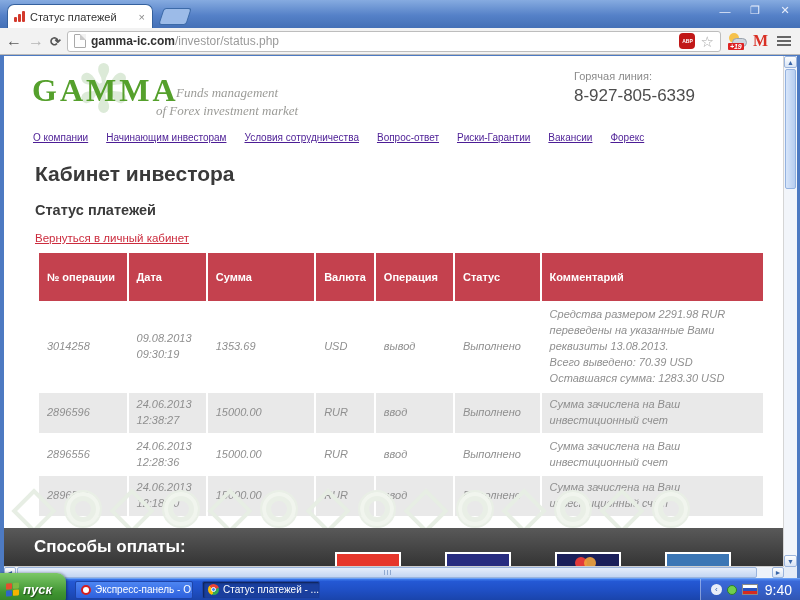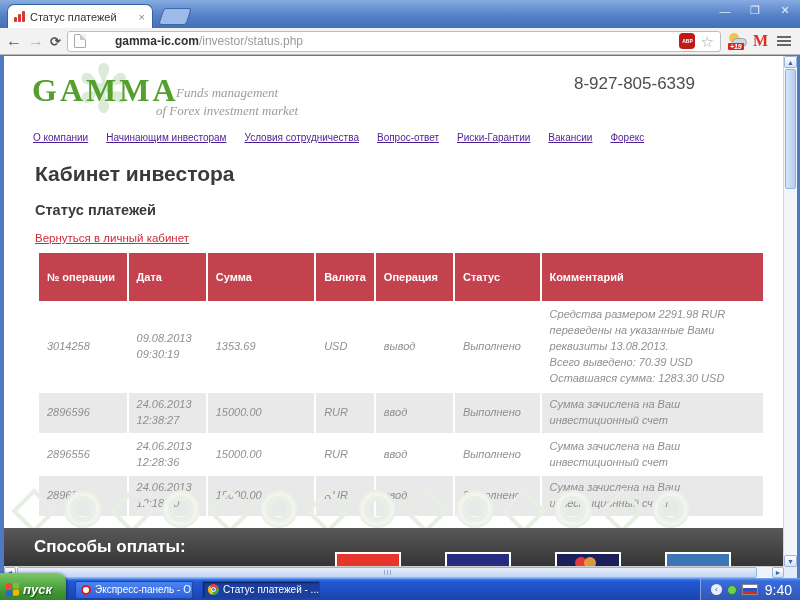--- a/index.html
+++ b/index.html
@@ -25,21 +25,21 @@
   .toolbar{position:absolute;top:28px;left:0;right:0;height:27px;background:#f2f2f2;
     border-bottom:1px solid #b9b9b9;display:flex;align-items:center;padding:0 6px;gap:6px;box-sizing:border-box;}
   .navbtn{font-size:16px;color:#5a5a5a;font-weight:bold;line-height:1;}
   .navbtn.disabled{color:#b5b5b5;}
   .reload{font-size:13px;color:#555;font-weight:bold;}
   .omnibox{flex:1;height:19px;background:#fff;border:1px solid #bdbdbd;border-radius:3px;
     display:flex;align-items:center;padding:0 6px;gap:5px;font-size:12px;}
   .pageicon{width:10px;height:12px;border:1px solid #a9a9a9;border-radius:1px;background:#fdfdfd;position:relative;}
   .pageicon:before{content:"";position:absolute;right:-1px;top:-1px;border:3px solid;
     border-color:#f2f2f2 #f2f2f2 #c9c9c9 #c9c9c9;border-width:3px;}
-  .url{flex:1;white-space:nowrap;overflow:hidden;color:#9a9a9a;margin-left:24px;}
+  .url{flex:1;white-space:nowrap;overflow:hidden;color:#9a9a9a;}
   .url b{color:#313131;font-weight:bold;}
   .abp{width:16px;height:16px;background:#c11818;border-radius:4px;color:#fff;font-size:5px;
     font-weight:bold;display:flex;align-items:center;justify-content:center;transform:rotate(0);}
   .star{font-size:15px;color:#a8a8a8;line-height:1;}
   .ext-weather{position:relative;width:20px;height:18px;}
   .sun{position:absolute;left:2px;top:1px;width:10px;height:10px;border-radius:50%;background:#f6c24c;}
   .cloud{position:absolute;left:5px;top:6px;width:13px;height:7px;border-radius:6px;background:#cfd6de;border:1px solid #9aa3ad;}
   .wbadge{position:absolute;left:1px;top:11px;background:#d22;color:#fff;font-size:7px;font-weight:bold;
     padding:0 2px;border-radius:1px;}
   .gmail{color:#d93025;font-weight:bold;font-size:16px;font-family:"Liberation Serif",serif;}
@@ -180,20 +180,21 @@
   <div class="page">
     <div class="logo">
       <span class="flower">✻</span>
       <span class="word">GAMMA</span>
     </div>
     <div class="tagline">
       <div>Funds management</div>
       <div>of Forex investment market</div>
     </div>
     <div class="hotline">
+      <div>Горячая линия:</div>
       <div class="phone">8-927-805-6339</div>
     </div>
 
     <div class="mainnav">
         <a href="#">О компании</a>
         <a href="#">Начинающим инвесторам</a>
         <a href="#">Условия сотрудничества</a>
         <a href="#">Вопрос-ответ</a>
         <a href="#">Риски-Гарантии</a>
         <a href="#">Вакансии</a>

